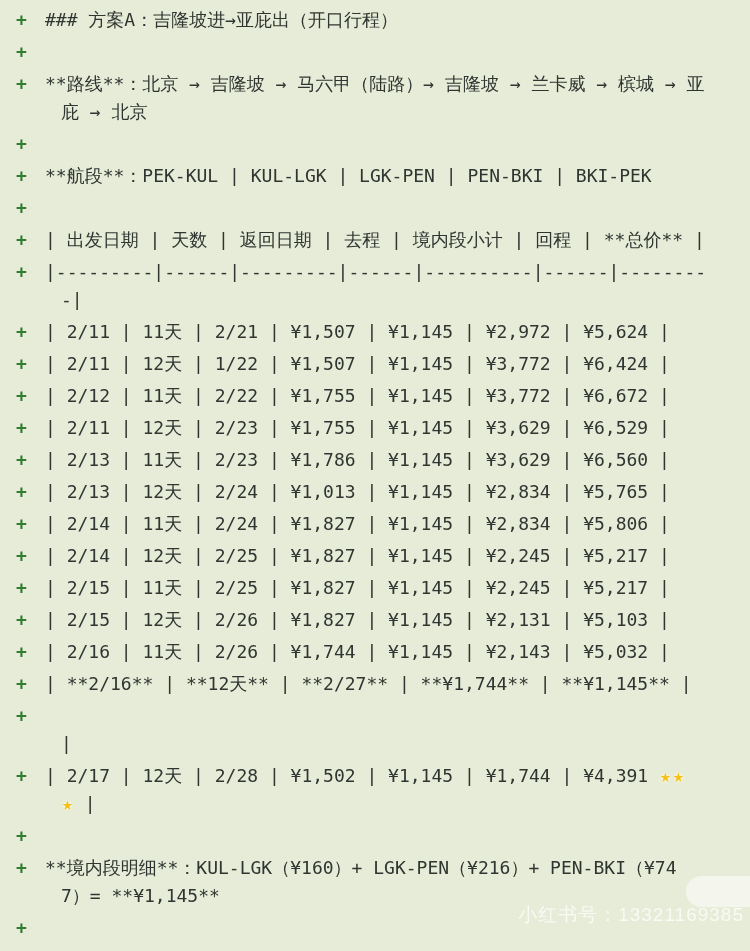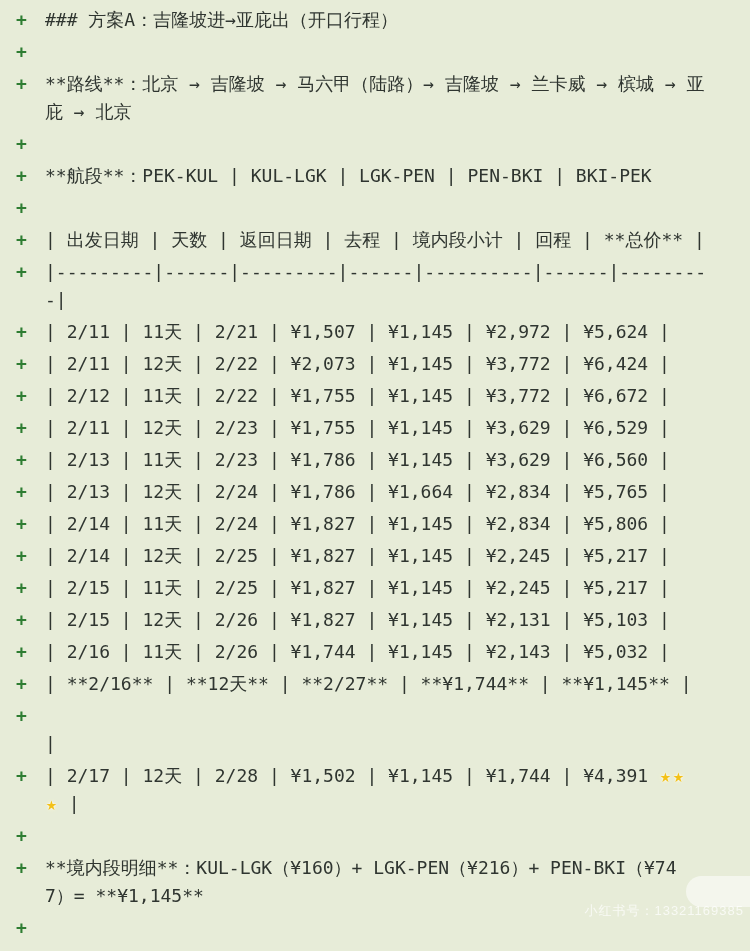--- a/index.html
+++ b/index.html
@@ -16,21 +16,21 @@
     overflow: hidden;
   }
   .line {
     display: flex;
     align-items: flex-start;
     font-size: 18px;
     line-height: 28px;
     margin-bottom: 4px;
     color: #2f3530;
   }
-  .line.cont { margin-top: -4px; }
+  .line.cont { margin-top: -4px; padding-left: 16px; }
   .gutter {
     flex: 0 0 45px;
     box-sizing: border-box;
     padding-left: 16px;
     color: #2e7d32;
     font-weight: bold;
   }
   .content {
     flex: 1;
     max-width: 672px;
@@ -46,21 +46,21 @@
   .sticker-pill {
     position: absolute;
     left: 686px; top: 876px;
     width: 78px; height: 31px;
     background: rgba(255,255,255,0.55);
     border-radius: 16px;
   }
   .watermark {
     position: absolute;
     right: 6px; top: 902px;
-    font-size: 13px;
+    font-size: 19px;
     letter-spacing: 1px;
     color: rgba(255,255,255,0.72);
     font-family: "Liberation Sans", "DejaVu Sans", sans-serif;
     white-space: nowrap;
   }
 </style>
 </head>
 <body>
 
 <div id="doc">
@@ -103,37 +103,37 @@
     <div class="line cont">
       <span class="gutter"></span>
       <span class="content">-|</span>
     </div>
     <div class="line">
       <span class="gutter">+</span>
       <span class="content">| 2/11 | 11天 | 2/21 | ¥1,507 | ¥1,145 | ¥2,972 | ¥5,624 |</span>
     </div>
     <div class="line">
       <span class="gutter">+</span>
-      <span class="content">| 2/11 | 12天 | 2/22 | ¥2,073 | ¥1,145 | ¥3,772 | ¥6,424 |</span>
+      <span class="content">| 2/11 | 12天 | 1/22 | ¥1,507 | ¥1,145 | ¥3,772 | ¥6,424 |</span>
     </div>
     <div class="line">
       <span class="gutter">+</span>
       <span class="content">| 2/12 | 11天 | 2/22 | ¥1,755 | ¥1,145 | ¥3,772 | ¥6,672 |</span>
     </div>
     <div class="line">
       <span class="gutter">+</span>
       <span class="content">| 2/11 | 12天 | 2/23 | ¥1,755 | ¥1,145 | ¥3,629 | ¥6,529 |</span>
     </div>
     <div class="line">
       <span class="gutter">+</span>
       <span class="content">| 2/13 | 11天 | 2/23 | ¥1,786 | ¥1,145 | ¥3,629 | ¥6,560 |</span>
     </div>
     <div class="line">
       <span class="gutter">+</span>
-      <span class="content">| 2/13 | 12天 | 2/24 | ¥1,786 | ¥1,664 | ¥2,834 | ¥5,765 |</span>
+      <span class="content">| 2/13 | 12天 | 2/24 | ¥1,013 | ¥1,145 | ¥2,834 | ¥5,765 |</span>
     </div>
     <div class="line">
       <span class="gutter">+</span>
       <span class="content">| 2/14 | 11天 | 2/24 | ¥1,827 | ¥1,145 | ¥2,834 | ¥5,806 |</span>
     </div>
     <div class="line">
       <span class="gutter">+</span>
       <span class="content">| 2/14 | 12天 | 2/25 | ¥1,827 | ¥1,145 | ¥2,245 | ¥5,217 |</span>
     </div>
     <div class="line">

